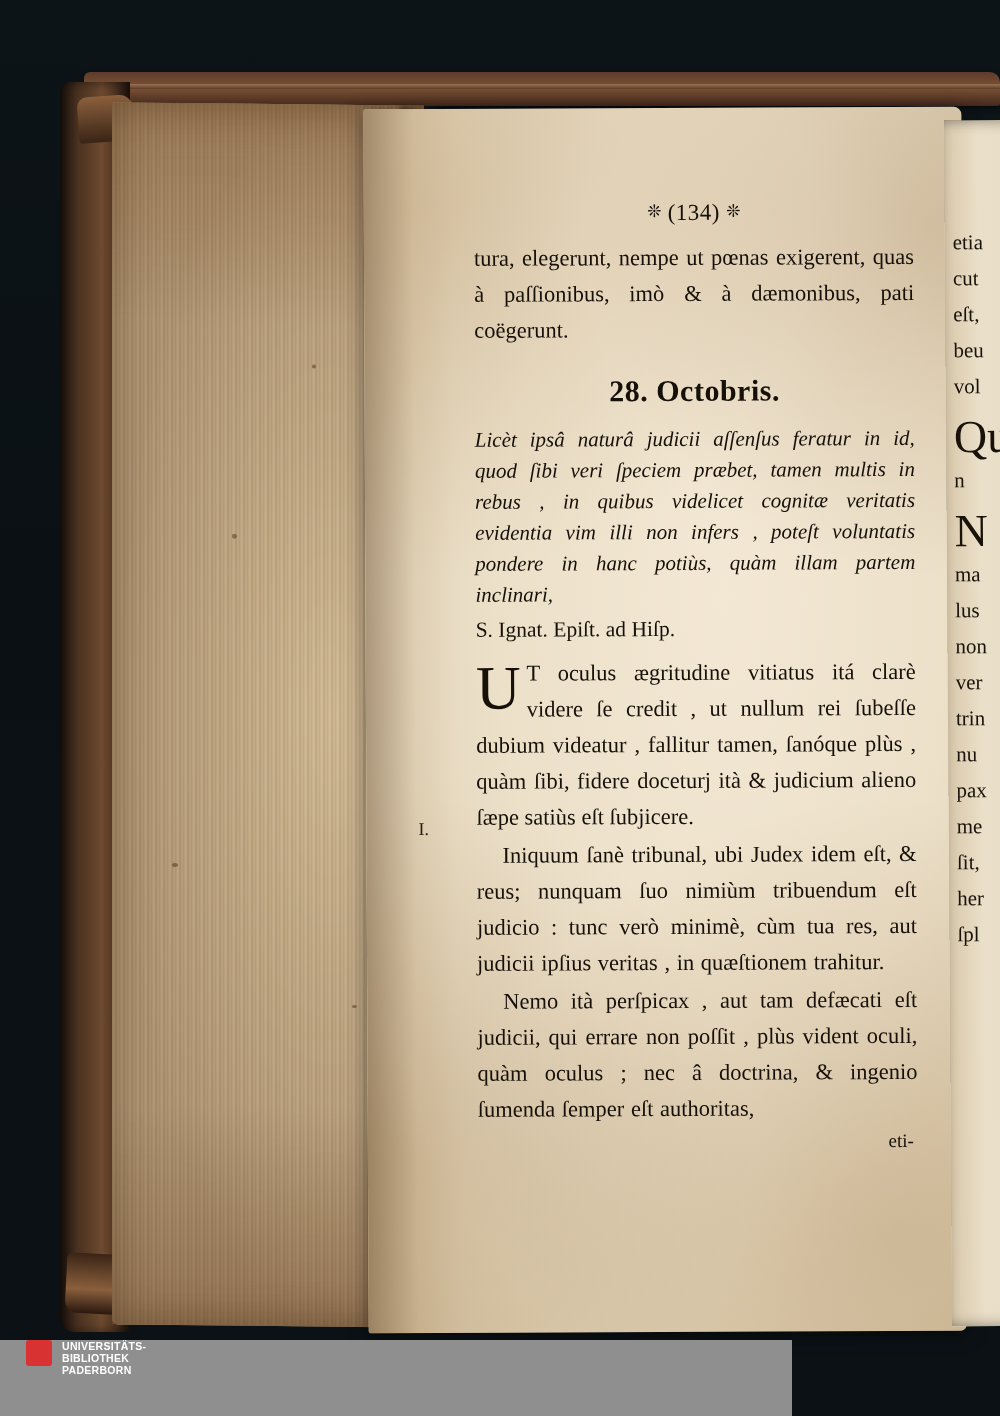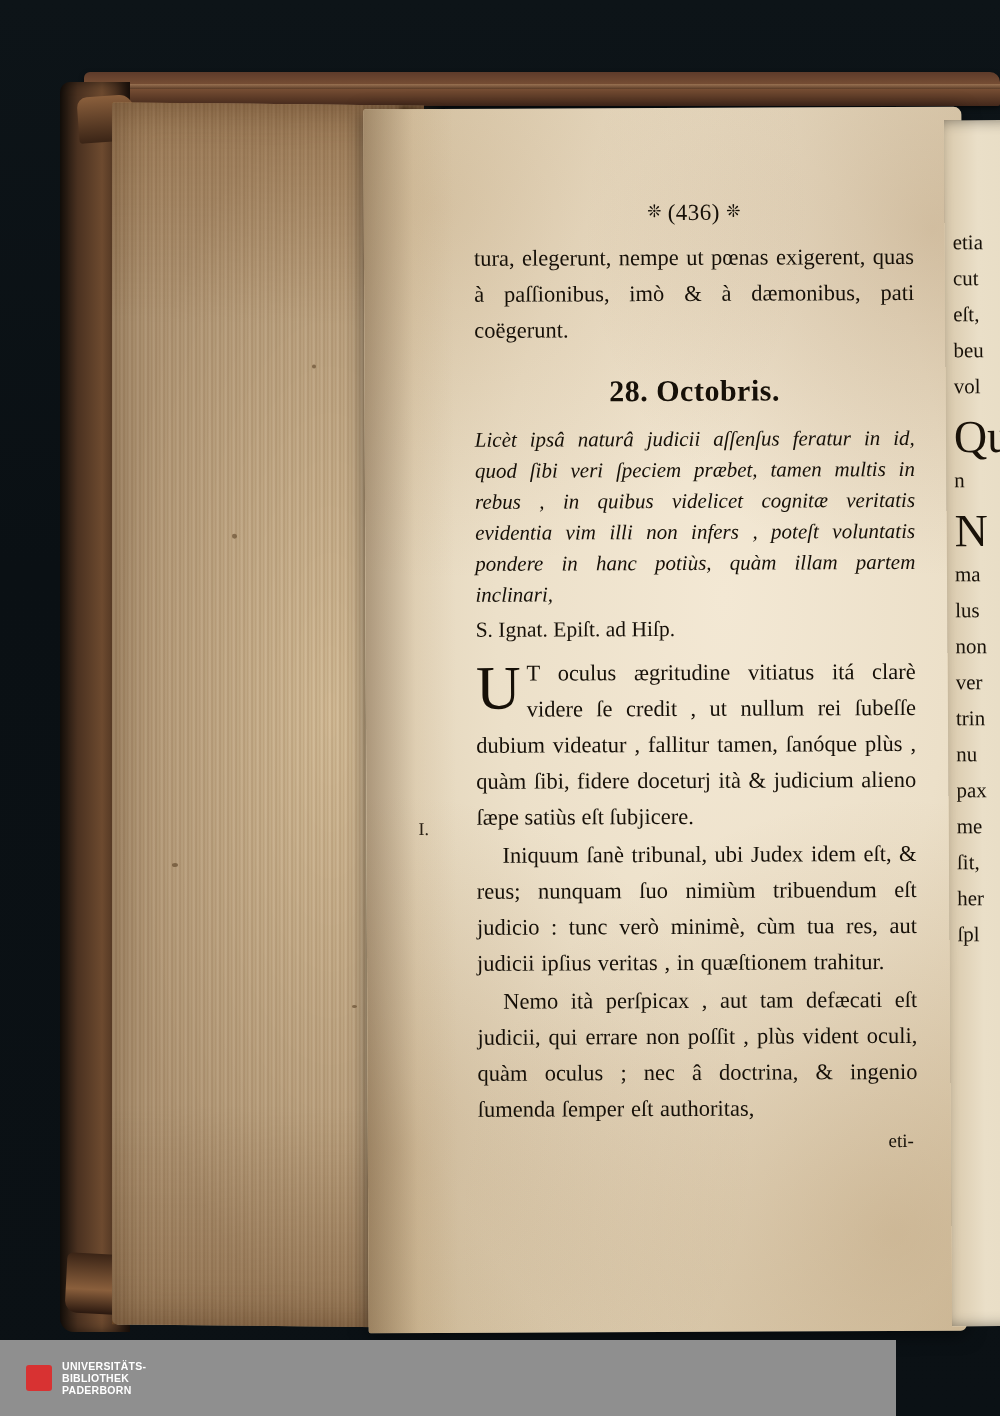--- a/index.html
+++ b/index.html
@@ -30,25 +30,25 @@
     inset: 0;
     background:
       linear-gradient(180deg, #0d1418 0%, #0a1014 40%, #0b1115 100%);
   }
 
   
   #footer-bar {
     position: absolute;
     left: 0;
     bottom: 0;
-    width: 896px;
+    width: 792px;
     height: 76px;
     background: #8f8f8f;
     display: flex;
-    align-items: center;
+    align-items: flex-start;
     z-index: 40;
   }
   #footer-logo {
     width: 26px;
     height: 26px;
     margin-left: 26px;
     margin-right: 10px;
     background: #d83232;
     border-radius: 3px;
     flex: none;
@@ -318,21 +318,21 @@
     <div class="gutter"></div>
 
     <div id="page">
       <div class="foxing"></div>
       <div class="curl"></div>
 
       <div id="page-text">
 
         <div class="page-header">
           <span class="orn">❊</span>
-          <span>(436)</span>
+          <span>(134)</span>
           <span class="orn">❊</span>
         </div>
 
         <p class="para cont">tura, elegerunt, nempe ut pœnas exigerent, quas à paſſionibus, imò &amp; à dæmonibus, pati coëgerunt.</p>
 
         <h2 class="heading">28. Octobris.</h2>
 
         <p class="epigraph">Licèt ipsâ naturâ judicii aſſenſus feratur in id, quod ſibi veri ſpeciem præbet, tamen multis in rebus , in quibus videlicet cognitæ veritatis evidentia vim illi non infers , poteſt voluntatis pondere in hanc potiùs, quàm illam partem inclinari,</p>
         <p class="epigraph-src">S. Ignat. Epiſt. ad Hiſp.</p>
 

